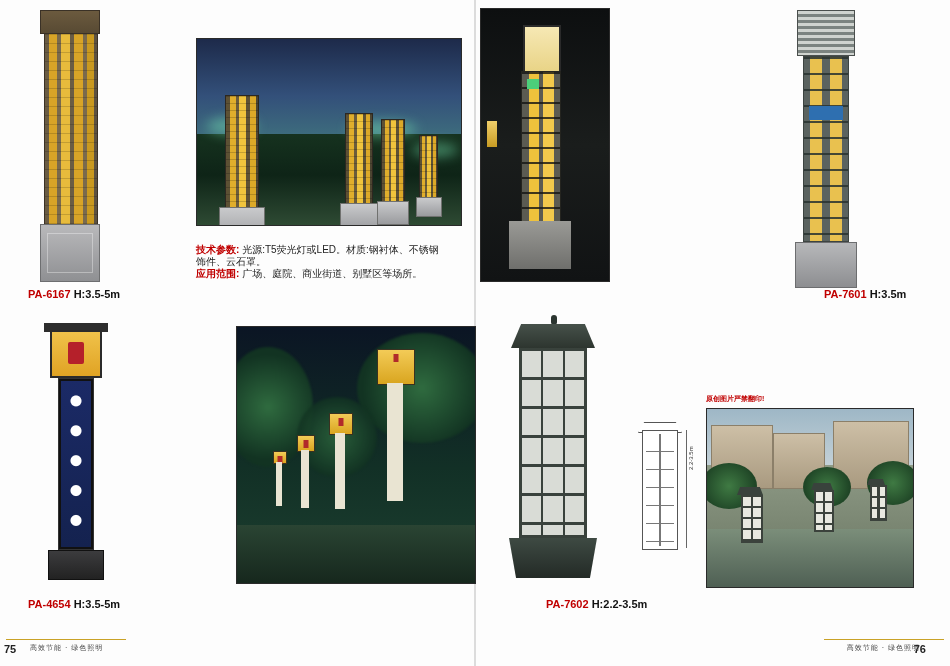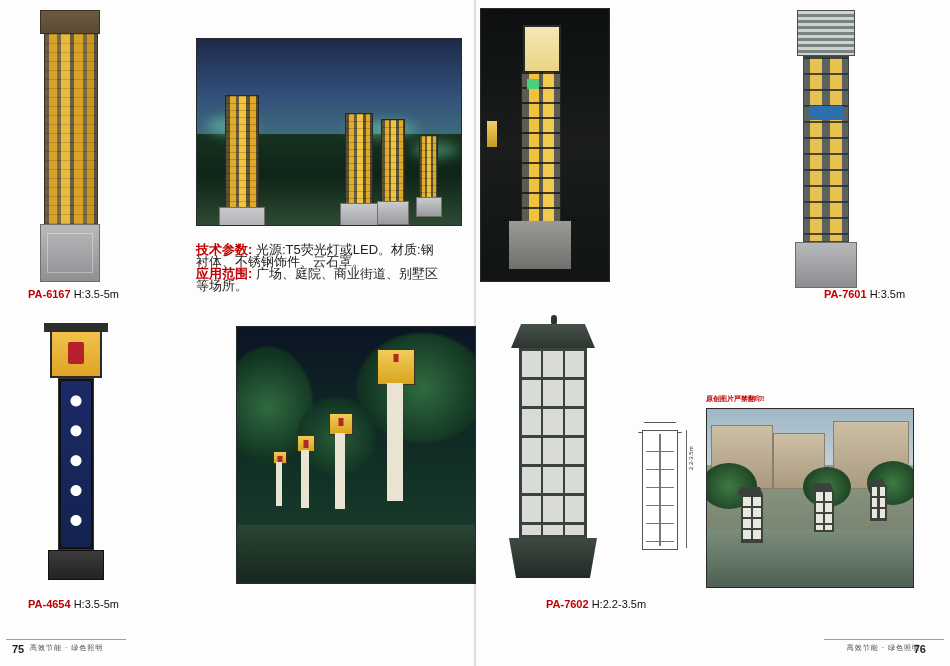--- a/index.html
+++ b/index.html
@@ -13,24 +13,24 @@
   .page{position:absolute;inset:0;background:#fdfdfd;}
   
   .fold{position:absolute;left:474px;top:0;width:2px;height:666px;background:linear-gradient(to right,#e9e9e9,#cfcfcf,#e9e9e9);}
 
   
   .photo{position:absolute;overflow:hidden;background:#111;}
   .photo .inner{position:absolute;inset:0;}
 
   
   .cap{position:absolute;font-size:11px;font-weight:bold;color:#c00000;white-space:nowrap;}
-  .cap .h{color:#111;font-weight:normal;}
-
-  
-  .spec{position:absolute;font-size:13px;line-height:12px;color:#222;width:250px;}
+  .cap .h{color:#111;font-weight:bold;}
+
+  
+  .spec{position:absolute;font-size:10px;line-height:12px;color:#222;width:250px;}
   .spec .lbl{color:#c00000;font-weight:bold;}
   .descr{position:absolute;font-size:8.5px;line-height:15px;color:#111;width:185px;}
   .pgnum{position:absolute;bottom:11px;font-size:11px;color:#222;font-weight:bold;}
   .footline{position:absolute;height:1px;background:#c9a227;}
   .foottext{position:absolute;bottom:13px;font-size:7px;color:#444;letter-spacing:1px;}
 
   
   
   .col7501{position:absolute;left:40px;top:10px;width:60px;height:272px;}
   .c7501-cap{position:absolute;left:0;top:0;width:60px;height:24px;background:linear-gradient(to bottom,#6b5a3e,#584a33);border:1px solid #3a3126;box-sizing:border-box;}
@@ -269,20 +269,20 @@
 
       <div class="rs-roof" style="left:30px;top:78px;width:26px;height:8px;"></div>
       <div class="rs-lantern" style="left:34px;top:86px;width:18px;height:44px;"></div>
       <div class="rs-roof" style="left:104px;top:74px;width:22px;height:7px;"></div>
       <div class="rs-lantern" style="left:107px;top:81px;width:16px;height:38px;"></div>
       <div class="rs-roof" style="left:160px;top:70px;width:18px;height:6px;"></div>
       <div class="rs-lantern" style="left:163px;top:76px;width:13px;height:32px;"></div>
     </div>
   </div>
 
-  <div class="pgnum" style="left:12px;text-align:right;">75</div>
+  <div class="pgnum" style="left:4px;text-align:right;">75</div>
   <div class="footline" style="left:6px;bottom:26px;width:120px;"></div>
   <div class="foottext" style="left:30px;">高效节能 · 绿色照明</div>
 
   <div class="pgnum" style="right:24px;">76</div>
   <div class="footline" style="right:6px;bottom:26px;width:120px;"></div>
   <div class="foottext" style="right:30px;">高效节能 · 绿色照明</div>
 </div>
 
 </body></html>

